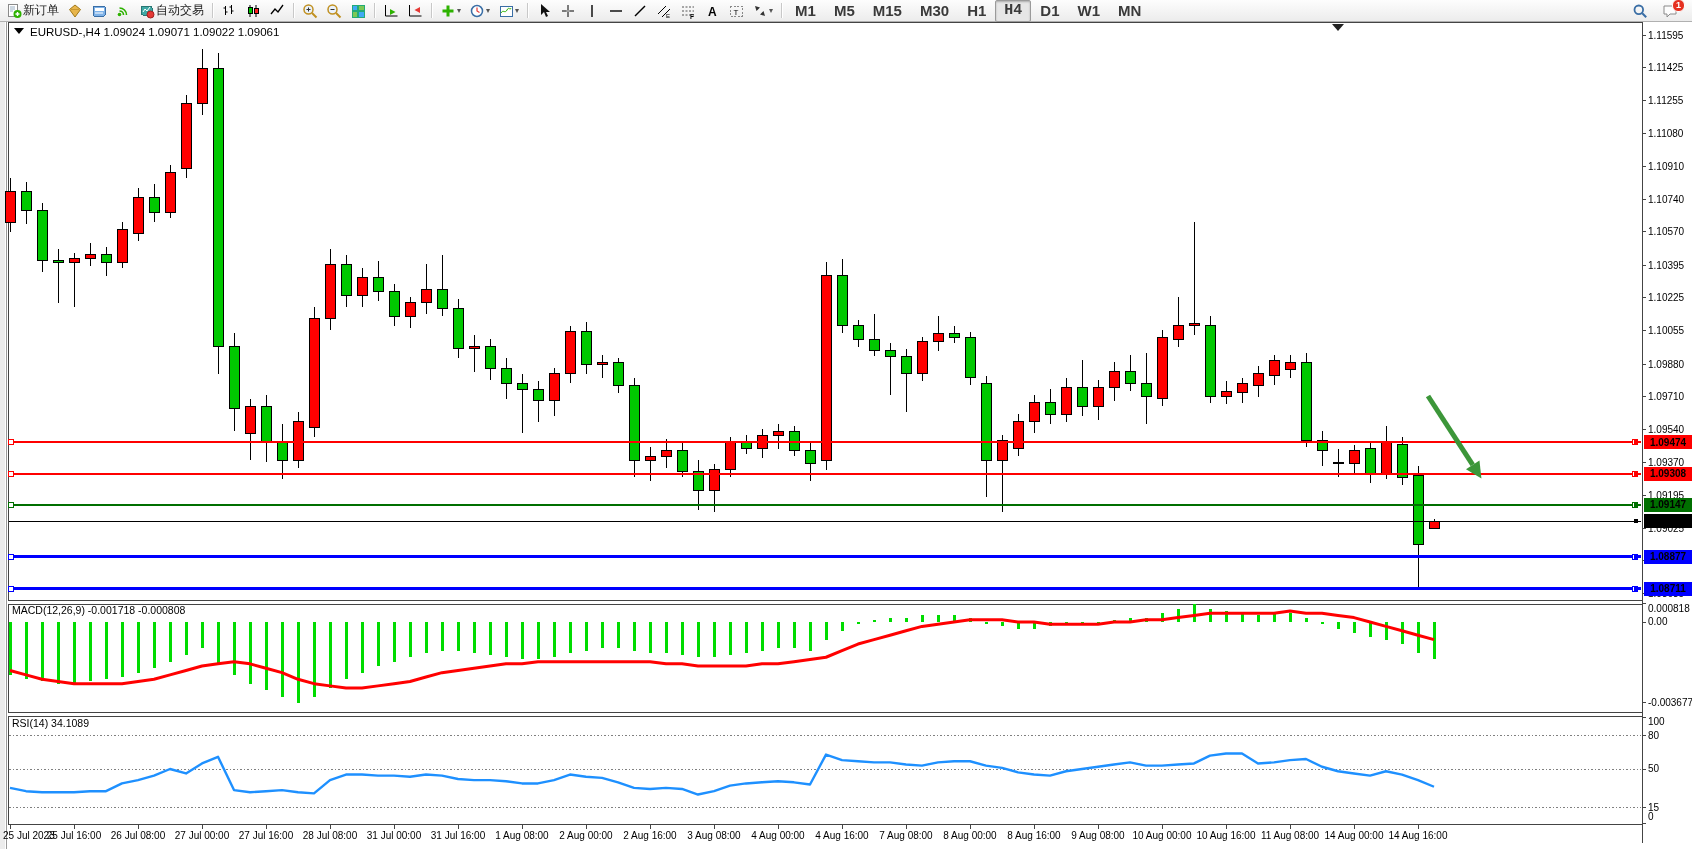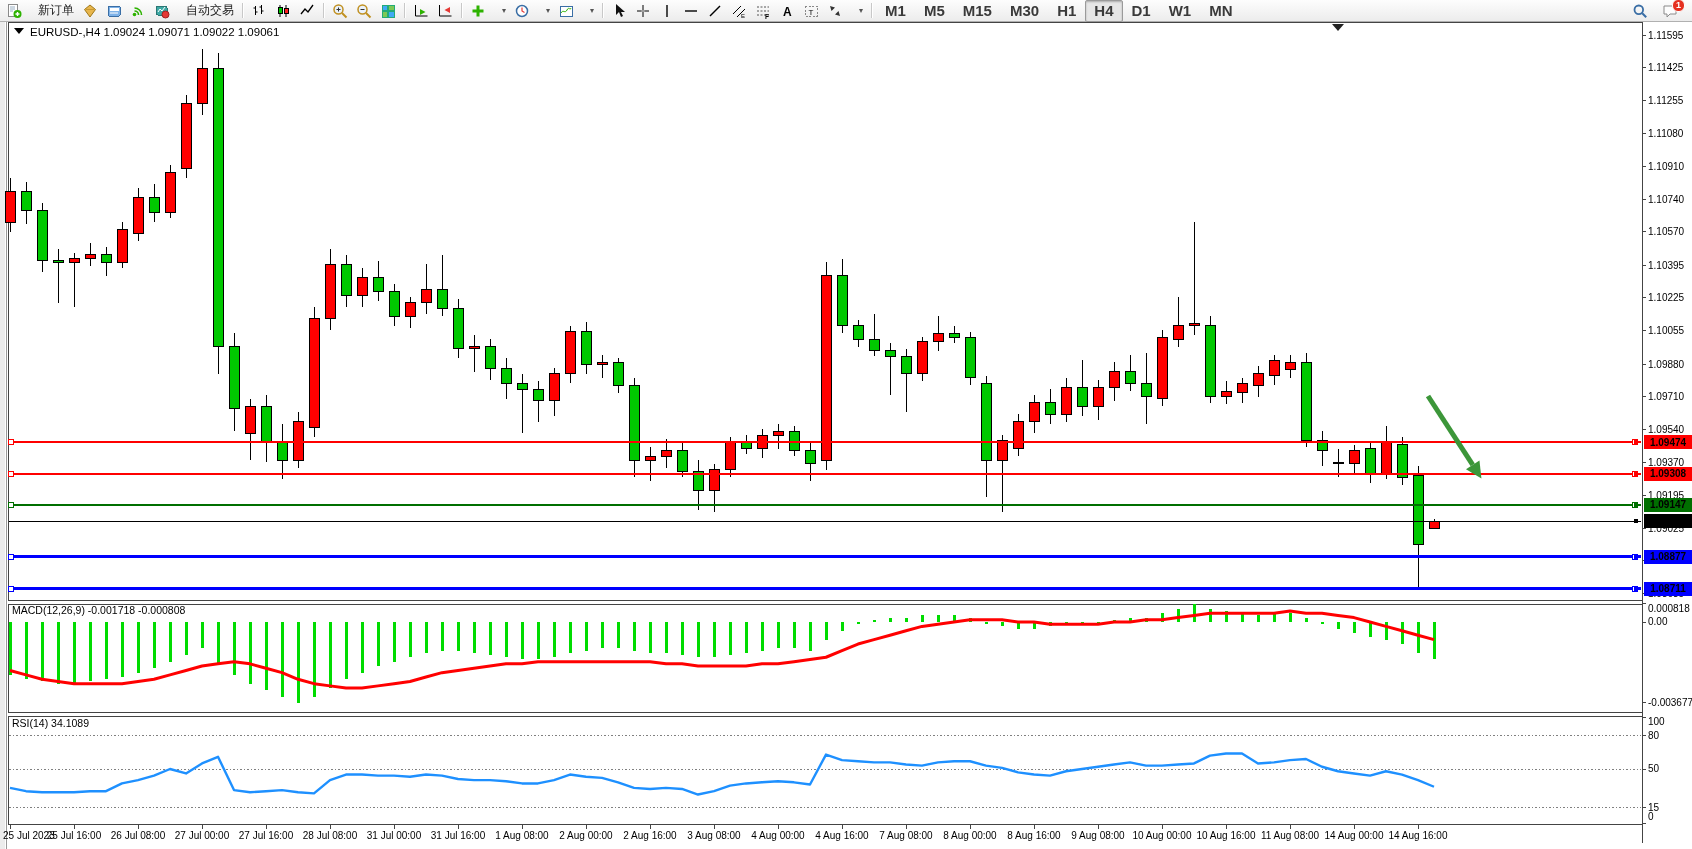--- a/index.html
+++ b/index.html
@@ -1,22 +1,22 @@
 <!DOCTYPE html>
 <html><head>
 <meta charset="utf-8">
 <style>
   html,body{margin:0;padding:0;width:1692px;height:849px;overflow:hidden;background:#fff;
     font-family:"Liberation Sans",sans-serif;}
   .toolbar{display:flex;align-items:center;height:21px;background:linear-gradient(#fdfdfd,#ececec);
     border-bottom:1px solid #b0b0b0;padding:0 2px;white-space:nowrap;}
   .tsep{width:1px;height:15px;background:#c8c8c8;margin:0 4px;box-shadow:1px 0 0 #fff;flex:none;}
-  .tbtn{display:flex;align-items:center;gap:16px;padding:1px 3px;height:18px;border:1px solid transparent;
+  .tbtn{display:flex;align-items:center;gap:1px;padding:1px 3px;height:18px;border:1px solid transparent;
     border-radius:2px;font:12px "Liberation Sans",sans-serif;color:#222;cursor:default;flex:none;position:relative;}
-  .tbtn.active{background:#e6e6e6;border-color:#9a9a9a;box-shadow:inset 0 1px 2px rgba(0,0,0,.25);}
+  .tbtn.active{background:#e6e6e6;border-color:#9a9a9a;box-shadow:inset 0 1px 2px rgba(0,0,0,.25);font-family:Liberation Mono, monospace;}
   .tf{font-weight:bold;font-size:15px;color:#3a3a3a;padding:1px 5px;}
   .dd{font-size:8px;color:#555;margin-left:0;}
   .ticon{display:block;width:16px;height:16px;}
   .ticon svg{display:block;}
   .nbadge{position:absolute;top:-2px;right:-4px;background:#e53020;color:#fff;font:bold 9px "Liberation Sans",sans-serif;
     min-width:11px;height:11px;line-height:11px;text-align:center;border-radius:6px;border:1px solid #fff;}
   .toolbar-right{margin-left:auto;display:flex;align-items:center;margin-right:8px;gap:6px;}
   svg text{font-family:"Liberation Sans",sans-serif;fill:#000;}
   svg line,svg rect{shape-rendering:crispEdges;}
   svg polyline,svg path,svg polygon{shape-rendering:auto;}

